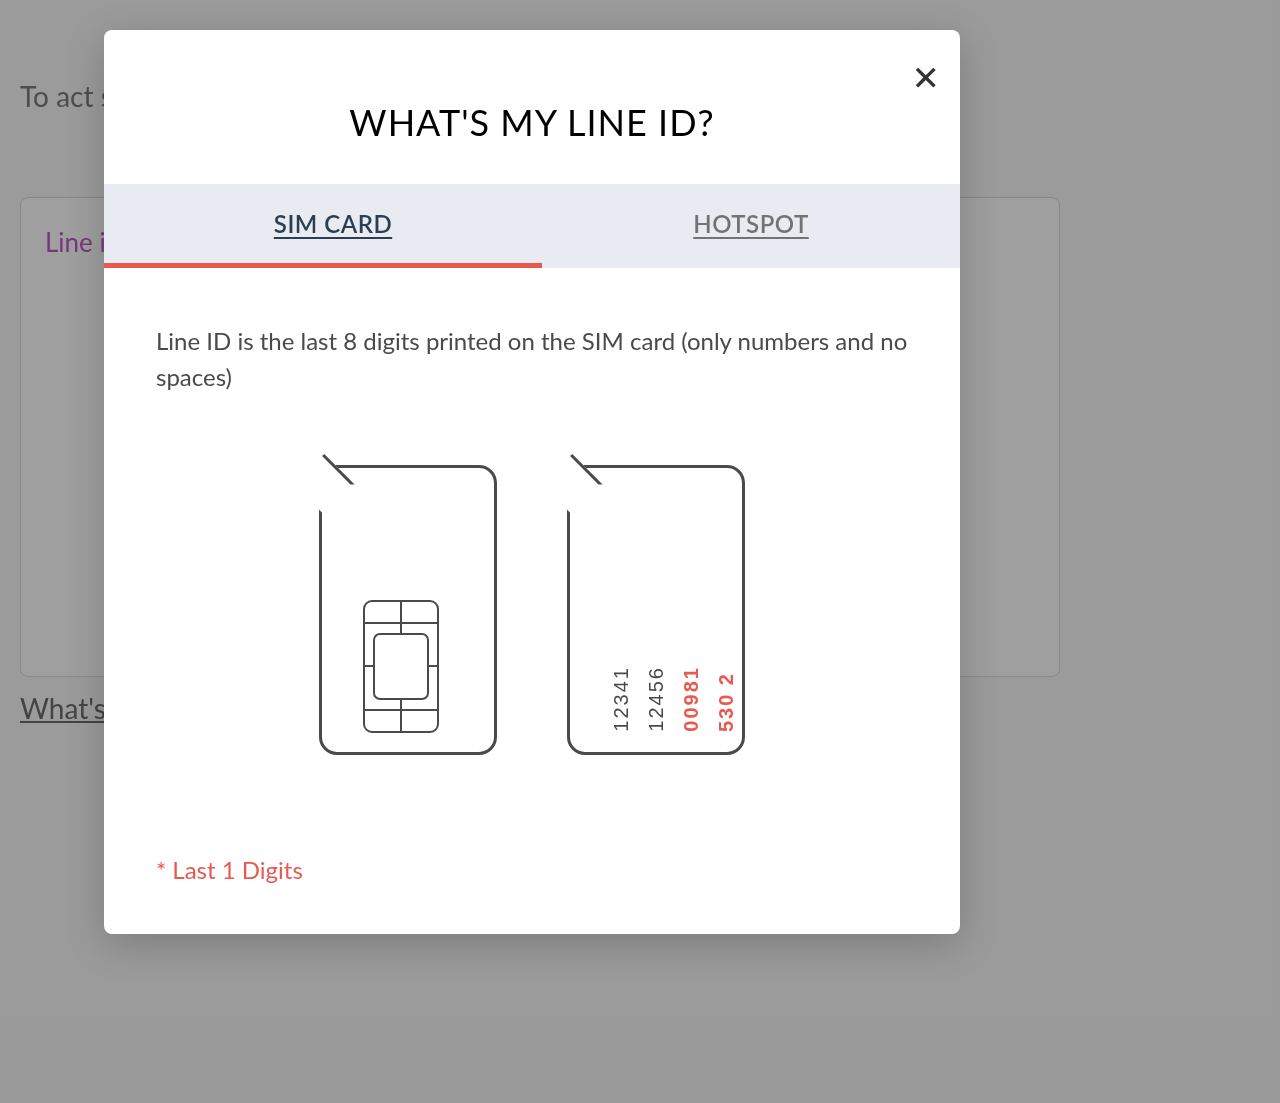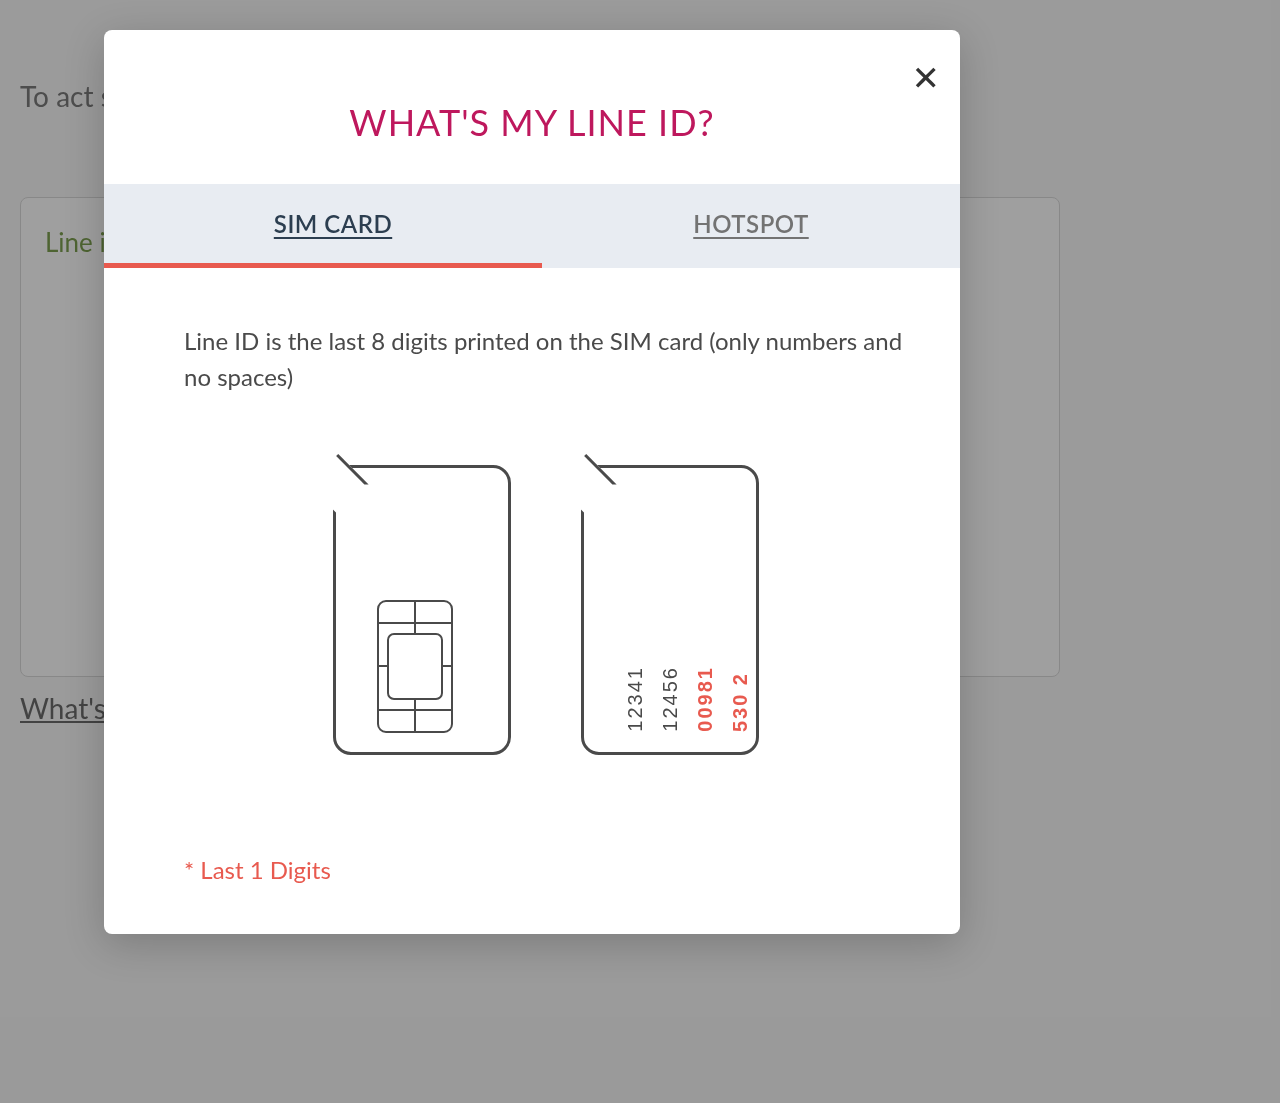--- a/index.html
+++ b/index.html
@@ -28,21 +28,21 @@
     }
     .bg-textarea-container {
       border: 1px solid #ccc;
       border-radius: 8px;
       padding: 28px 24px;
       width: 1040px;
       height: 480px;
       background: #fff;
     }
     .bg-textarea-placeholder {
-      color: #4d7c0f;
+      color: #a21caf;
       font-size: 26px;
     }
     .bg-link {
       display: inline-block;
       margin-top: 14px;
       font-size: 28px;
       color: #333;
       text-decoration: underline;
     }
     .modal-overlay {
@@ -73,21 +73,21 @@
       cursor: pointer;
       line-height: 1;
     }
     .modal-header {
       text-align: center;
       padding: 70px 20px 40px 20px;
     }
     .modal-title {
       font-size: 36px;
       font-weight: 400;
-      color: #be185d;
+      color: #000000;
       letter-spacing: 1px;
     }
     .tabs {
       display: flex;
       background: #e8ecf2;
     }
     .tab {
       flex: 1;
       text-align: center;
       padding: 25px 0;
@@ -99,21 +99,21 @@
       text-decoration: underline;
       text-underline-offset: 4px;
       letter-spacing: 0.5px;
     }
     .tab.active {
       color: #2c3e50;
       border-bottom: 5px solid #e85a4f;
       padding-left: 20px;
     }
     .modal-body {
-      padding: 55px 52px 50px 80px;
+      padding: 55px 52px 50px 52px;
     }
     .line-id-desc {
       font-size: 24px;
       color: #4a4a4a;
       line-height: 1.5;
       margin-bottom: 70px;
     }
     .sim-diagram {
       display: flex;
       justify-content: center;

